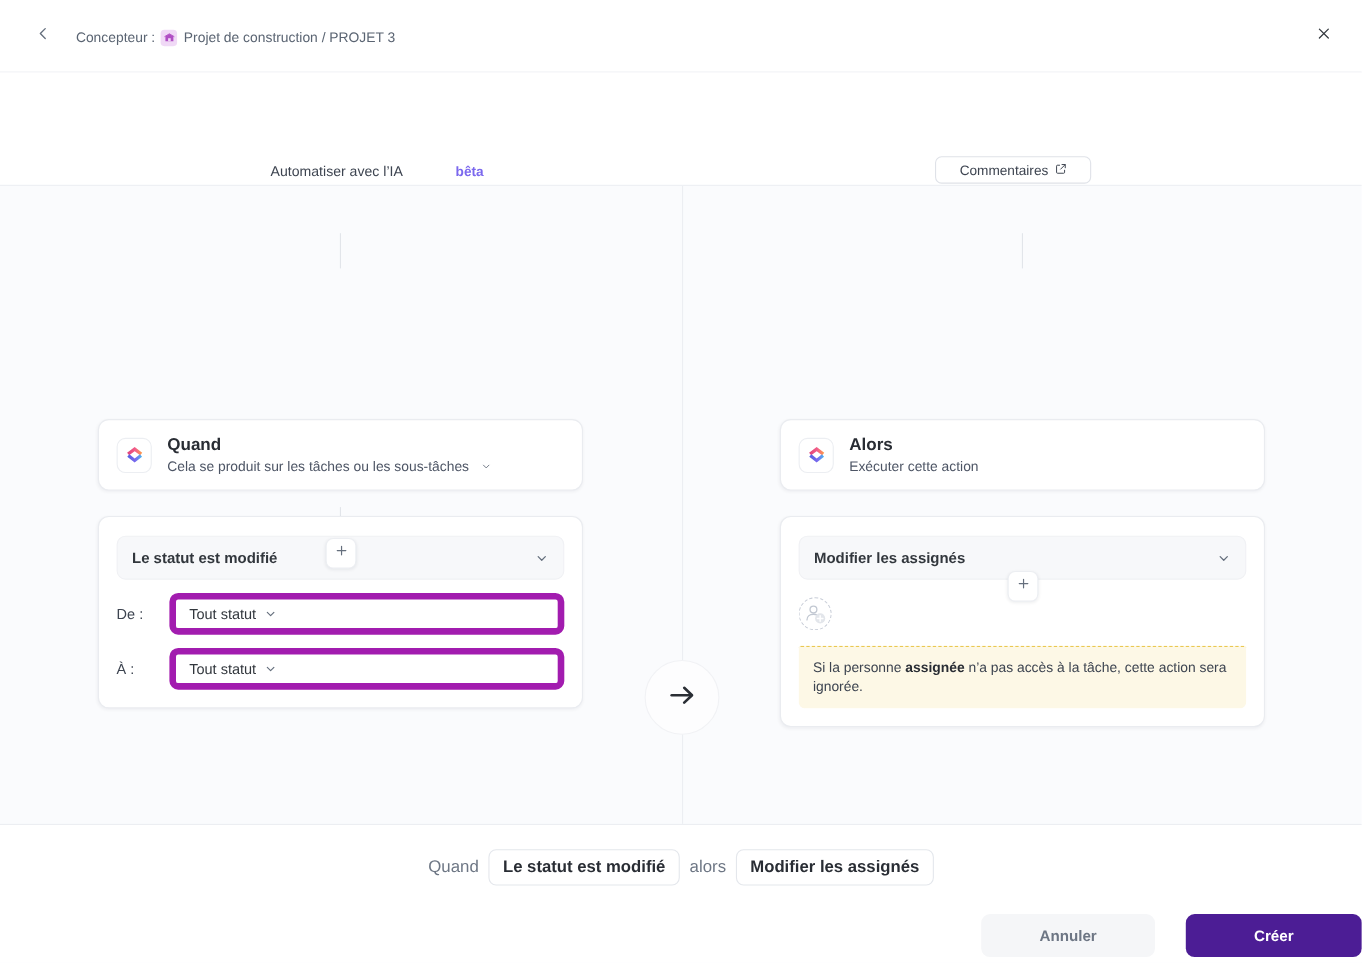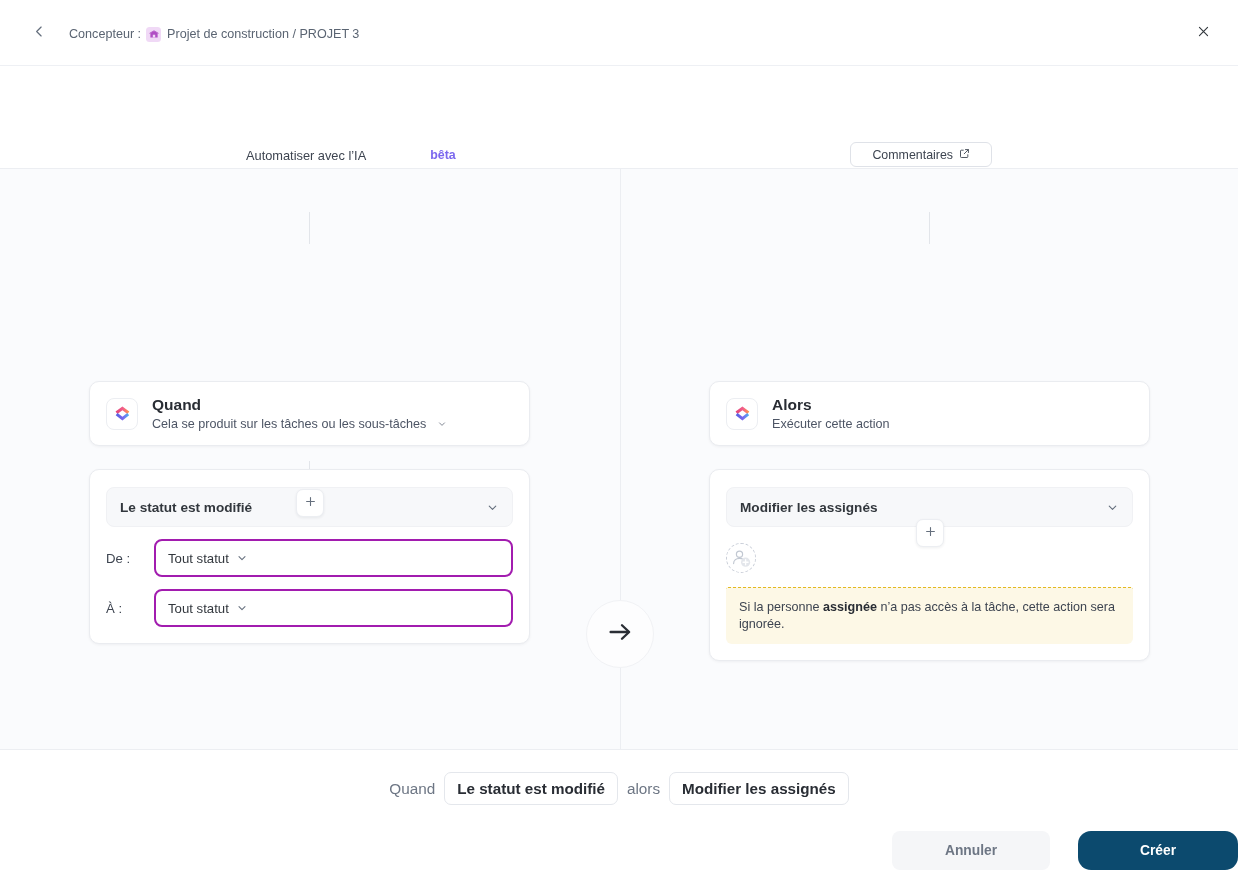--- a/index.html
+++ b/index.html
@@ -84,21 +84,21 @@
   .ai-bar {
     position: relative;
     flex: 0 0 103px;
     height: 103px;
     background: #ffffff;
     border-bottom: 1px solid #eceef2;
   }
   .ai-label-row {
     position: absolute;
     left: 246px; top: 82px;
-    display: flex; align-items: flex-start; gap: 24px;
+    display: flex; align-items: flex-end; gap: 8px;
   }
   .ai-label {
     font-size: 12.8px;
     color: #3d4450;
     font-weight: normal;
   }
   .ai-beta {
     font-size: 12.4px;
     color: #7b68ee;
     font-weight: bold;
@@ -242,21 +242,21 @@
   .field-label {
     width: 48px;
     flex: 0 0 48px;
     font-size: 13.2px;
     color: #3d4450;
   }
   .field-box {
     flex: 1 1 auto;
     height: 38px;
     background: #ffffff;
-    border: 2px solid #a21caf;
+    border: 6px solid #a21caf;
     border-radius: 8px;
     display: flex; align-items: center;
     padding: 0 12px;
     cursor: pointer;
   }
   .field-value {
     font-size: 13.2px;
     color: #32373d;
     margin-right: 7px;
   }
@@ -368,23 +368,22 @@
     border: none;
     font-family: "Liberation Sans", sans-serif;
   }
   .btn-cancel {
     width: 158px;
     background: #f5f6f8;
     color: #6d7684;
   }
   .btn-create {
     width: 160px;
-    background: #0c4a6e;
+    background: #4c1d95;
     color: #ffffff;
-    border-radius: 13px;
   }
 </style>
 </head>
 <body>
 
 <div class="app">
 
   <div class="header">
     <div class="back-btn">
       <span>

